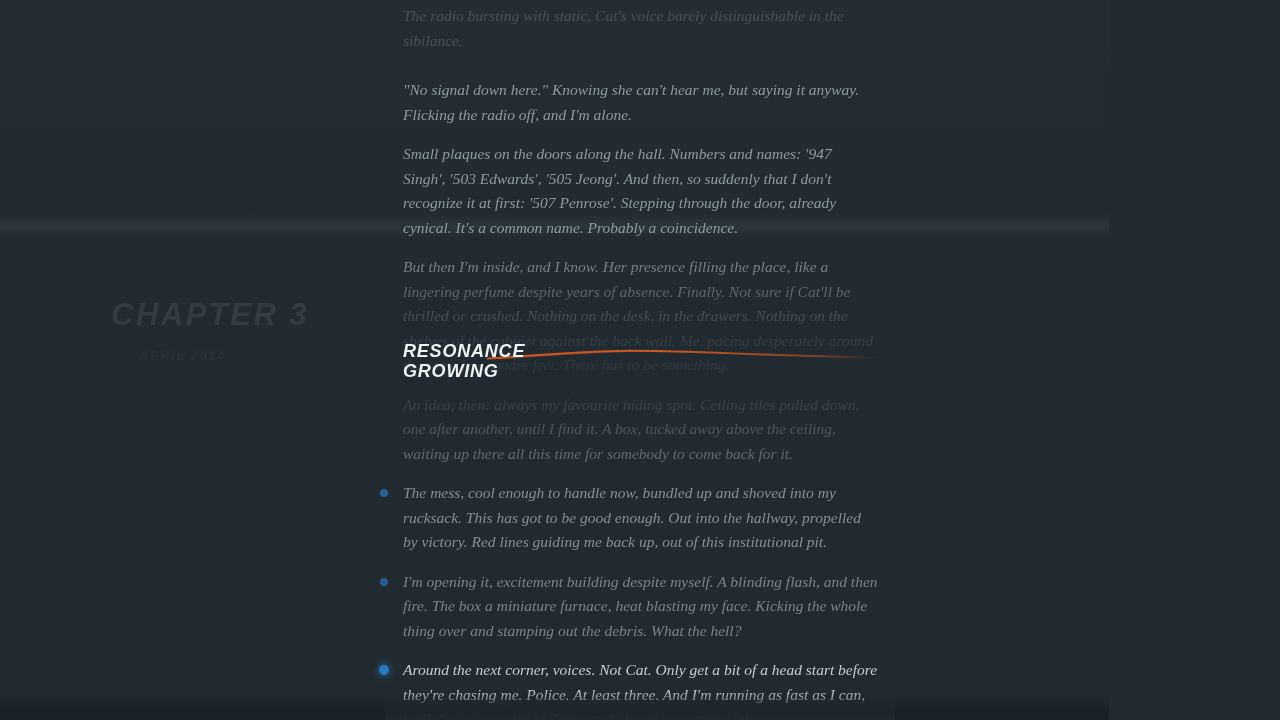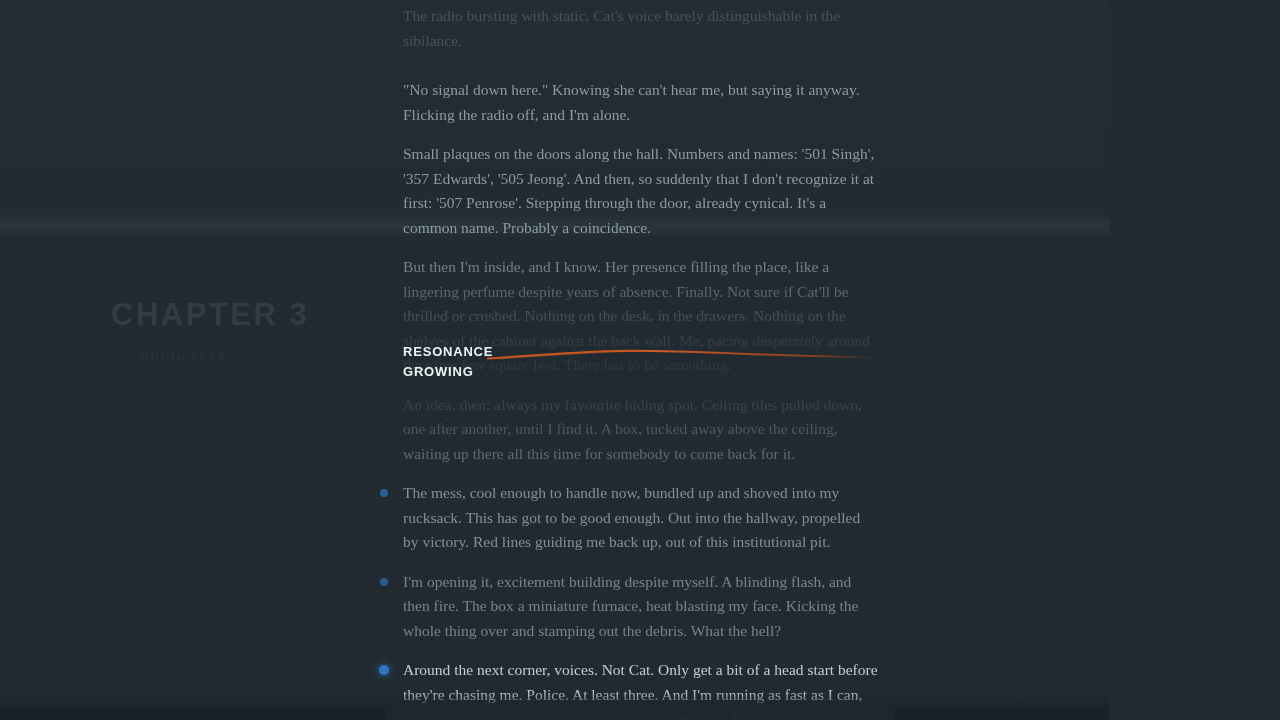--- a/index.html
+++ b/index.html
@@ -2,21 +2,21 @@
 <html><head>
 <meta charset="utf-8">
 <style>
   html,body{margin:0;padding:0;}
   body{
     width:1280px;height:720px;overflow:hidden;position:relative;
     background:#222b31;
     font-family:"Liberation Serif", serif;
   }
   #stage{position:absolute;inset:0;width:1109px;height:720px;overflow:hidden;
-    background:linear-gradient(to bottom,#232d33 0%,#222b31 30%,#212a30 100%);}
+    background:linear-gradient(to bottom,#232d33 0%,#222b31 30%,#212a30 100%);font-style:italic;}
   
   .seam{position:absolute;left:0;width:1280px;height:26px;top:212px;
     background:linear-gradient(to bottom,rgba(100,122,134,0) 0%,rgba(100,122,134,0.13) 55%,rgba(100,122,134,0) 100%);}
   
   .bottom-shade{position:absolute;left:0;bottom:0;width:1280px;height:26px;
     background:linear-gradient(to bottom,rgba(24,31,36,0) 0%,rgba(24,31,36,0.85) 80%,#1a2227 100%);}
   
   .chapter-title{
     position:absolute;left:111px;top:297px;
     font-family:"Liberation Sans", sans-serif;font-weight:700;
@@ -51,21 +51,21 @@
       rgba(33,42,48,0.78) 34%,
       rgba(33,42,48,0.88) 48%,
       rgba(33,42,48,0.80) 62%,
       rgba(33,42,48,0.28) 82%,
       rgba(33,42,48,0) 100%);}
   .fog-bottom{position:absolute;left:385px;top:688px;width:510px;height:32px;z-index:3;pointer-events:none;
     background:linear-gradient(to bottom,rgba(33,42,48,0) 0%,rgba(33,42,48,0.75) 100%);}
   
   .resonance{position:absolute;left:403px;top:342px;z-index:5;
     font-family:"Liberation Sans", sans-serif;font-weight:700;
-    font-size:13px;line-height:19.5px;letter-spacing:0.8px;color:#eef3f5;}
+    font-size:18px;line-height:19.5px;letter-spacing:0.8px;color:#eef3f5;}
   .wave-svg{position:absolute;left:403px;top:340px;z-index:4;pointer-events:none;}
   
   .settings-btn{
     position:absolute;left:1194px;top:26px;width:22px;height:22px;border-radius:50%;
     background:radial-gradient(circle at 40% 35%,#bb9168 0%,#a57d4f 70%,#8f6a40 100%);
     display:flex;align-items:center;justify-content:center;cursor:pointer;
     box-shadow:0 0 4px rgba(0,0,0,0.35);
   }
   .settings-btn .gear{color:#f3efe8;font-size:12px;line-height:1;
     font-family:"DejaVu Sans", sans-serif;}
@@ -84,21 +84,21 @@
       <div class="para tone-ghost">
     
     <span class="txt">The radio bursting with static, Cat's voice barely distinguishable in the sibilance.</span>
   </div>
       <div class="para tone-normal">
     
     <span class="txt">"No signal down here." Knowing she can't hear me, but saying it anyway. Flicking the radio off, and I'm alone.</span>
   </div>
       <div class="para tone-normal">
     
-    <span class="txt">Small plaques on the doors along the hall. Numbers and names: '501 Singh', '357 Edwards', '505 Jeong'. And then, so suddenly that I don't recognize it at first: '507 Penrose'. Stepping through the door, already cynical. It's a common name. Probably a coincidence.</span>
+    <span class="txt">Small plaques on the doors along the hall. Numbers and names: '947 Singh', '503 Edwards', '505 Jeong'. And then, so suddenly that I don't recognize it at first: '507 Penrose'. Stepping through the door, already cynical. It's a common name. Probably a coincidence.</span>
   </div>
       <div class="para tone-normal">
     
     <span class="txt">But then I'm inside, and I know. Her presence filling the place, like a lingering perfume despite years of absence. Finally. Not sure if Cat'll be thrilled or crushed. Nothing on the desk, in the drawers. Nothing on the shelves of the cabinet against the back wall. Me, pacing desperately around the same few square feet. There has to be something.</span>
   </div>
       <div class="para tone-faint">
     
     <span class="txt">An idea, then: always my favourite hiding spot. Ceiling tiles pulled down, one after another, until I find it. A box, tucked away above the ceiling, waiting up there all this time for somebody to come back for it.</span>
   </div>
       <div class="para tone-medium">

